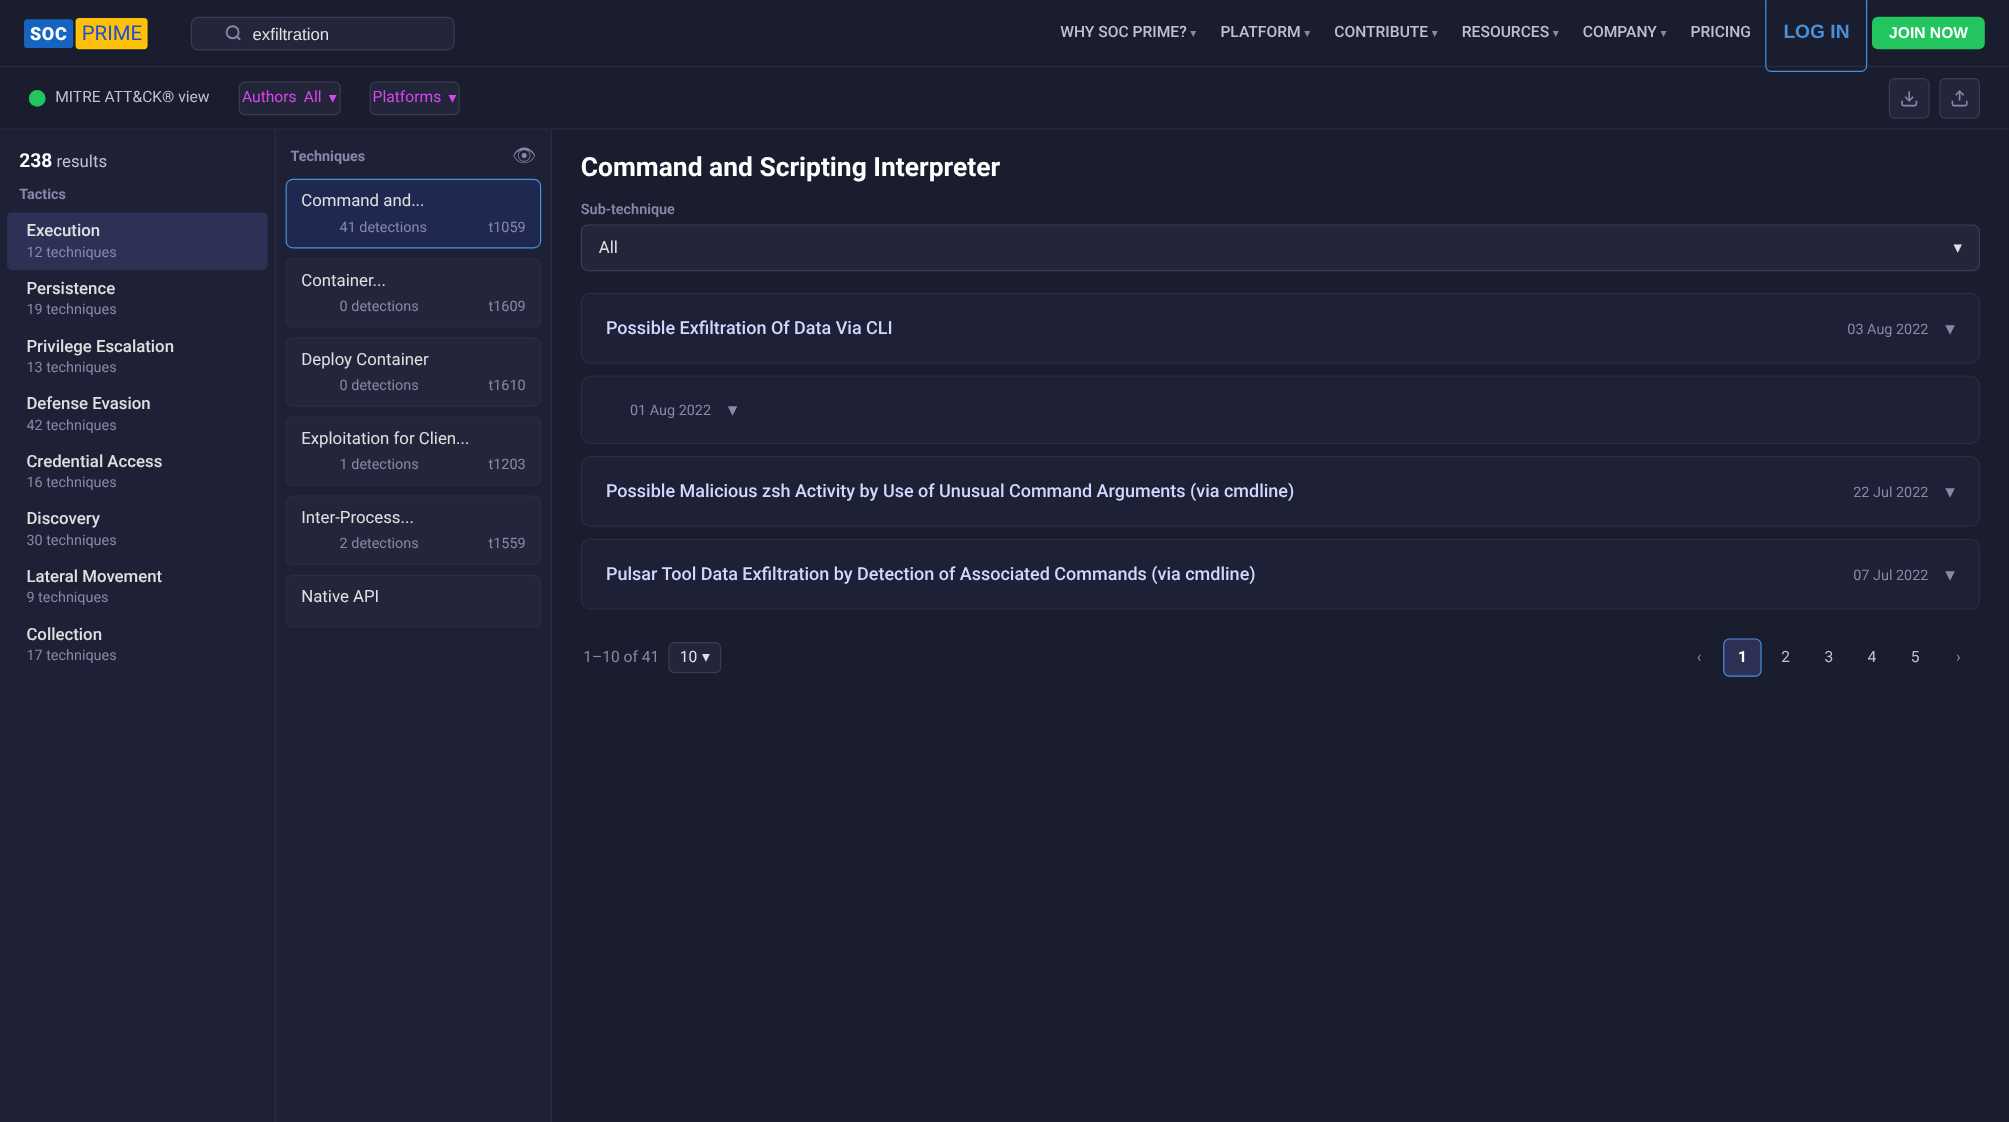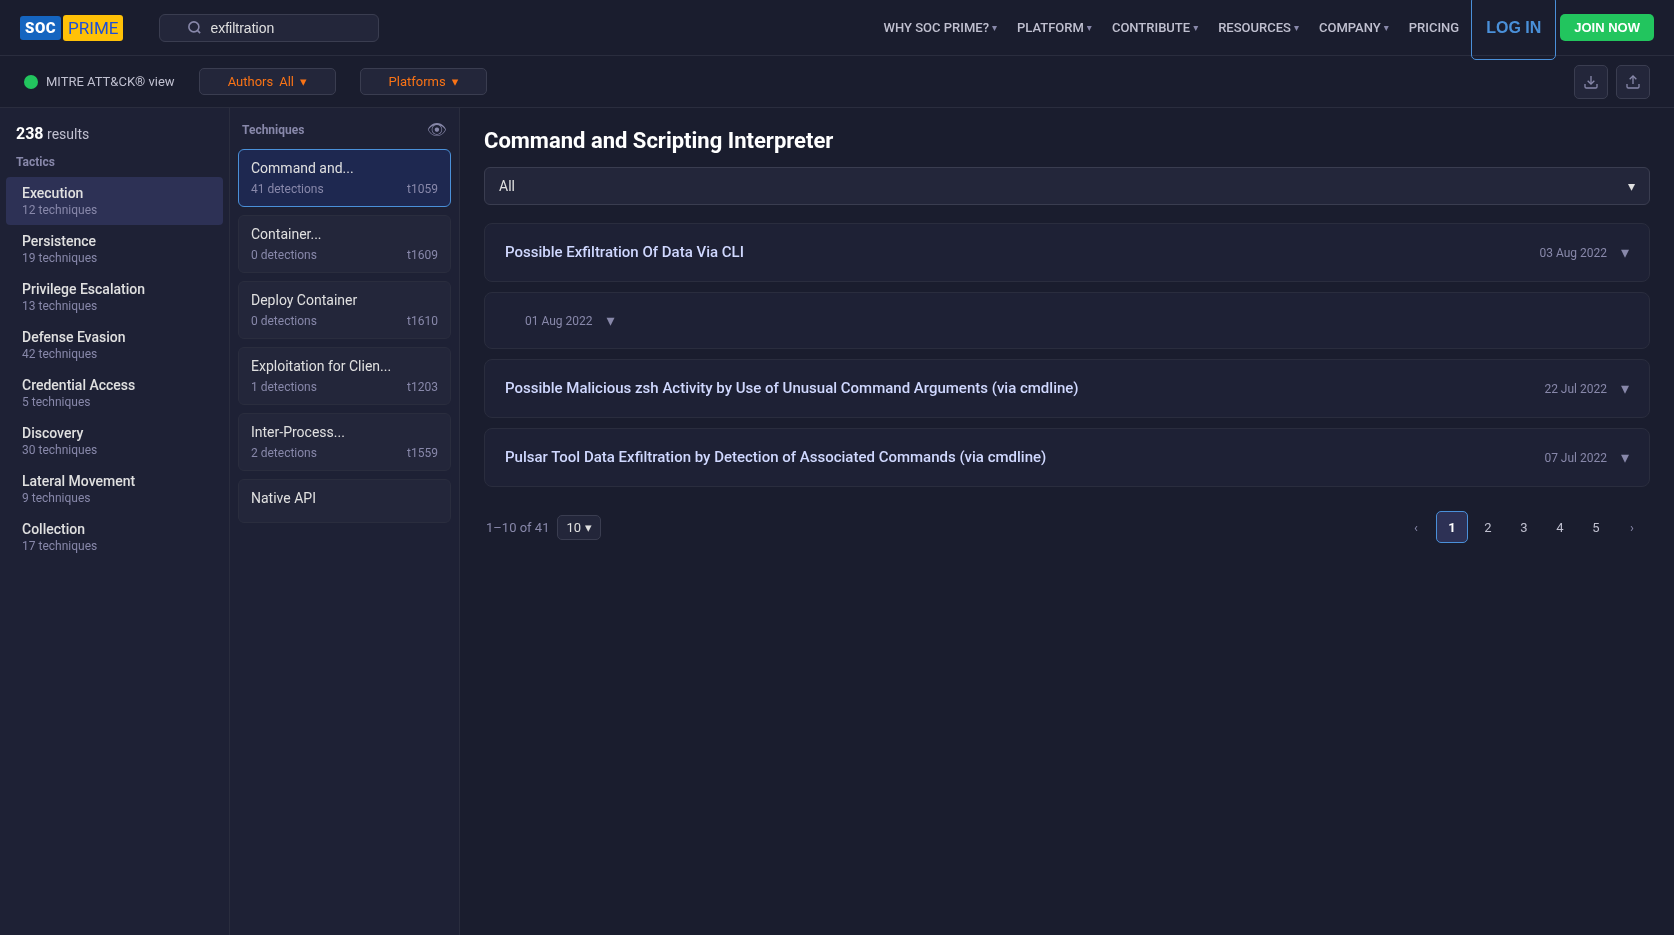--- a/index.html
+++ b/index.html
@@ -127,24 +127,24 @@
       background: #22c55e;
       display: inline-block;
     }
     .filter-dropdown {
       display: flex;
       align-items: center;
       gap: 6px;
       background: #23263a;
       border: 1px solid #3a3d50;
       border-radius: 5px;
-      padding: 5px 28px;
+      padding: 5px 2px;
       cursor: pointer;
       font-size: 13px;
-      color: #f97316;
+      color: #d946ef;
     }
     .filter-icons {
       display: flex;
       gap: 8px;
       margin-left: auto;
     }
     .icon-btn {
       background: #23263a;
       border: 1px solid #3a3d50;
       border-radius: 5px;
@@ -241,20 +241,21 @@
     .technique-card-name {
       font-size: 14px;
       color: #e0e0e0;
       margin-bottom: 6px;
     }
     .technique-card-meta {
       display: flex;
       justify-content: space-between;
       font-size: 12px;
       color: #8888aa;
+      margin-left: 32px;
     }
 
     
     .main-content {
       flex: 1;
       overflow-y: auto;
       padding: 20px 24px;
       background: #1a1d2e;
     }
     .content-title {
@@ -456,21 +457,21 @@
         <div class="tactic-item">
     <div class="tactic-name">Privilege Escalation</div>
     <div class="tactic-count">13 techniques</div>
   </div>
         <div class="tactic-item">
     <div class="tactic-name">Defense Evasion</div>
     <div class="tactic-count">42 techniques</div>
   </div>
         <div class="tactic-item">
     <div class="tactic-name">Credential Access</div>
-    <div class="tactic-count">5 techniques</div>
+    <div class="tactic-count">16 techniques</div>
   </div>
         <div class="tactic-item">
     <div class="tactic-name">Discovery</div>
     <div class="tactic-count">30 techniques</div>
   </div>
         <div class="tactic-item">
     <div class="tactic-name">Lateral Movement</div>
     <div class="tactic-count">9 techniques</div>
   </div>
         <div class="tactic-item">
@@ -526,20 +527,21 @@
     <div class="technique-card-meta">
       <span></span>
       <span></span>
     </div>
   </div>
       </div>
   </div>
 
   <div class="main-content">
     <div class="content-title">Command and Scripting Interpreter</div>
+    <div class="subtechnique-label">Sub-technique</div>
     <div class="subtechnique-dropdown">
       <span>All</span>
       <span>▾</span>
     </div>
 
     <div id="detections-list">
         <div class="detection-card">
     <div class="detection-name">Possible Exfiltration Of Data Via CLI</div>
     <div class="detection-right">
       <span class="detection-date">03 Aug 2022</span>

